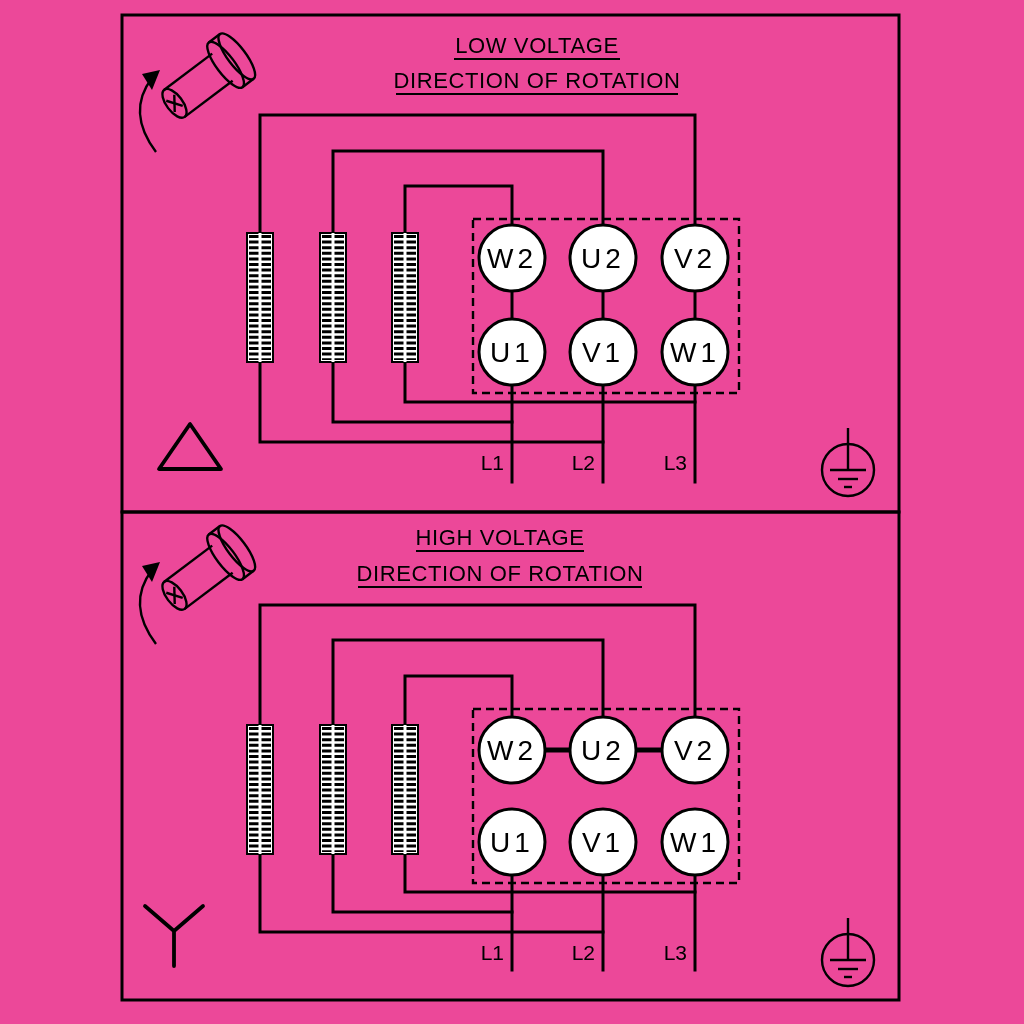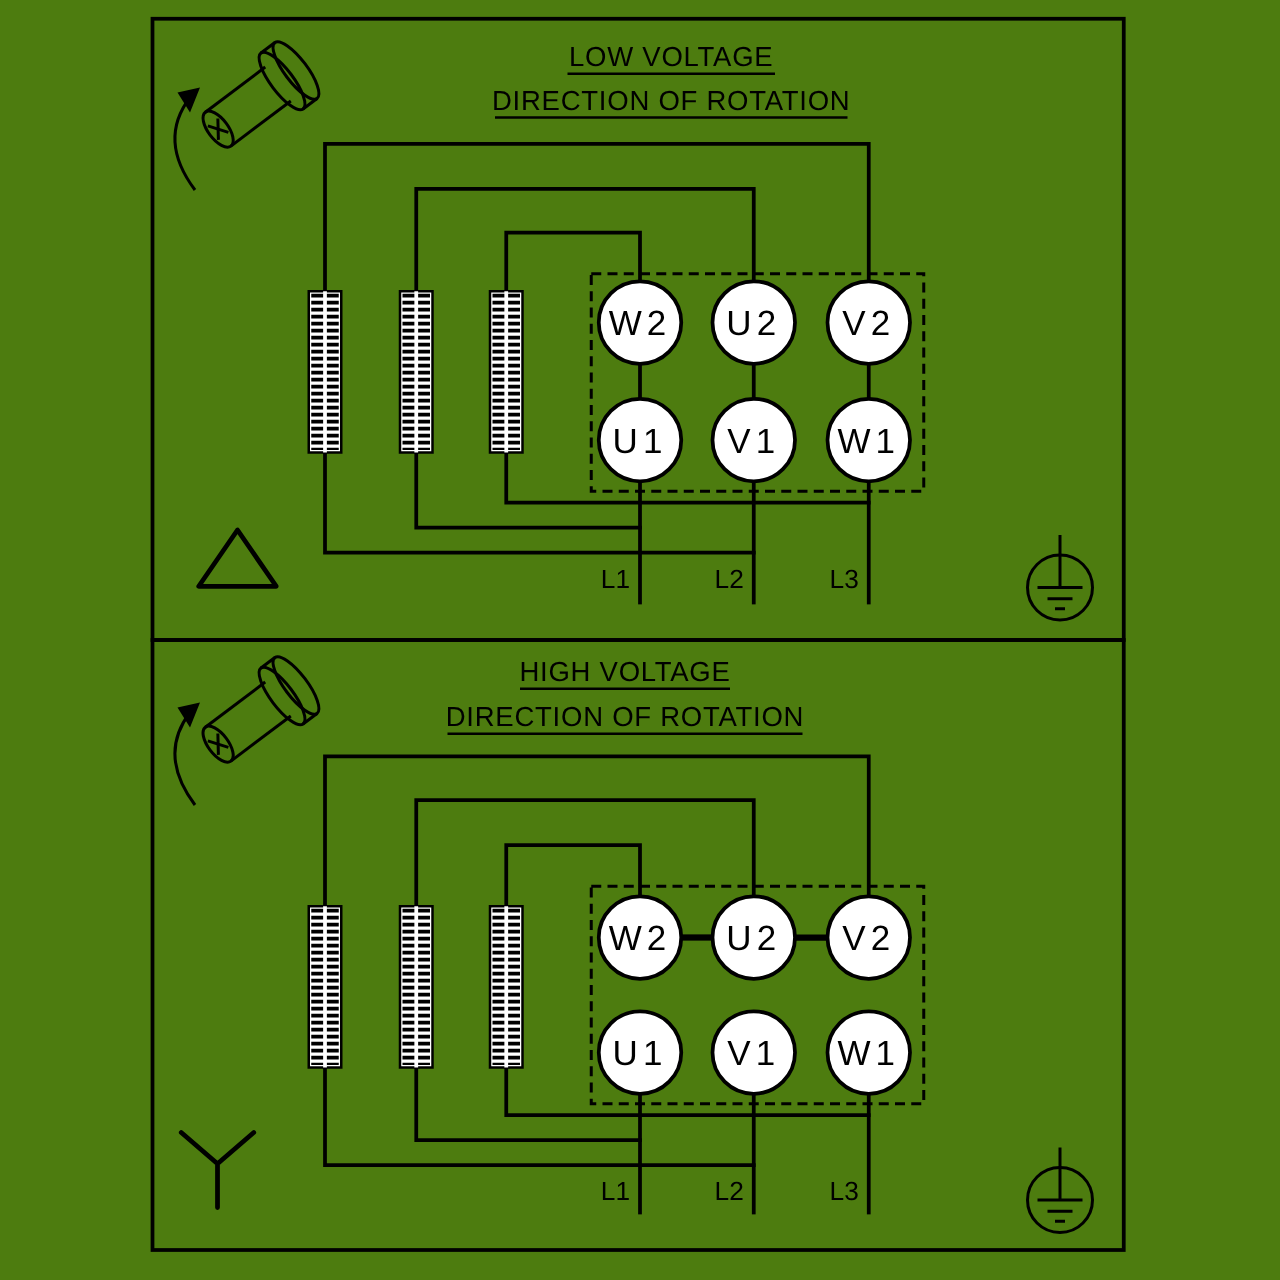--- a/index.html
+++ b/index.html
@@ -1,16 +1,16 @@
 <!DOCTYPE html>
 <html><head>
 <meta charset="utf-8">
 <style>
   html,body{margin:0;padding:0;background:#ffffff;}
-  .stage{position:relative;width:1024px;height:1024px;background:#4d7c0f;overflow:hidden;}
+  .stage{position:relative;width:1024px;height:1024px;background:#ec4899;overflow:hidden;}
   svg{display:block;}
   .panel-border{fill:none;stroke:#000;stroke-width:3;}
   .wire{fill:none;stroke:#000;stroke-width:3;stroke-linecap:square;stroke-linejoin:miter;}
   .link{stroke:#000;stroke-width:3;}
   .starlink{stroke:#000;stroke-width:5;}
   .dash-box{fill:none;stroke:#000;stroke-width:2.4;stroke-dasharray:8 5;}
   .tcircle{fill:#fff;stroke:#000;stroke-width:3;}
   .sym{fill:none;stroke:#000;stroke-width:3.8;stroke-linecap:round;stroke-linejoin:round;}
   .thin{fill:none;stroke:#000;stroke-width:2.4;}
   text{font-family:"Liberation Sans","DejaVu Sans",sans-serif;fill:#000;}

